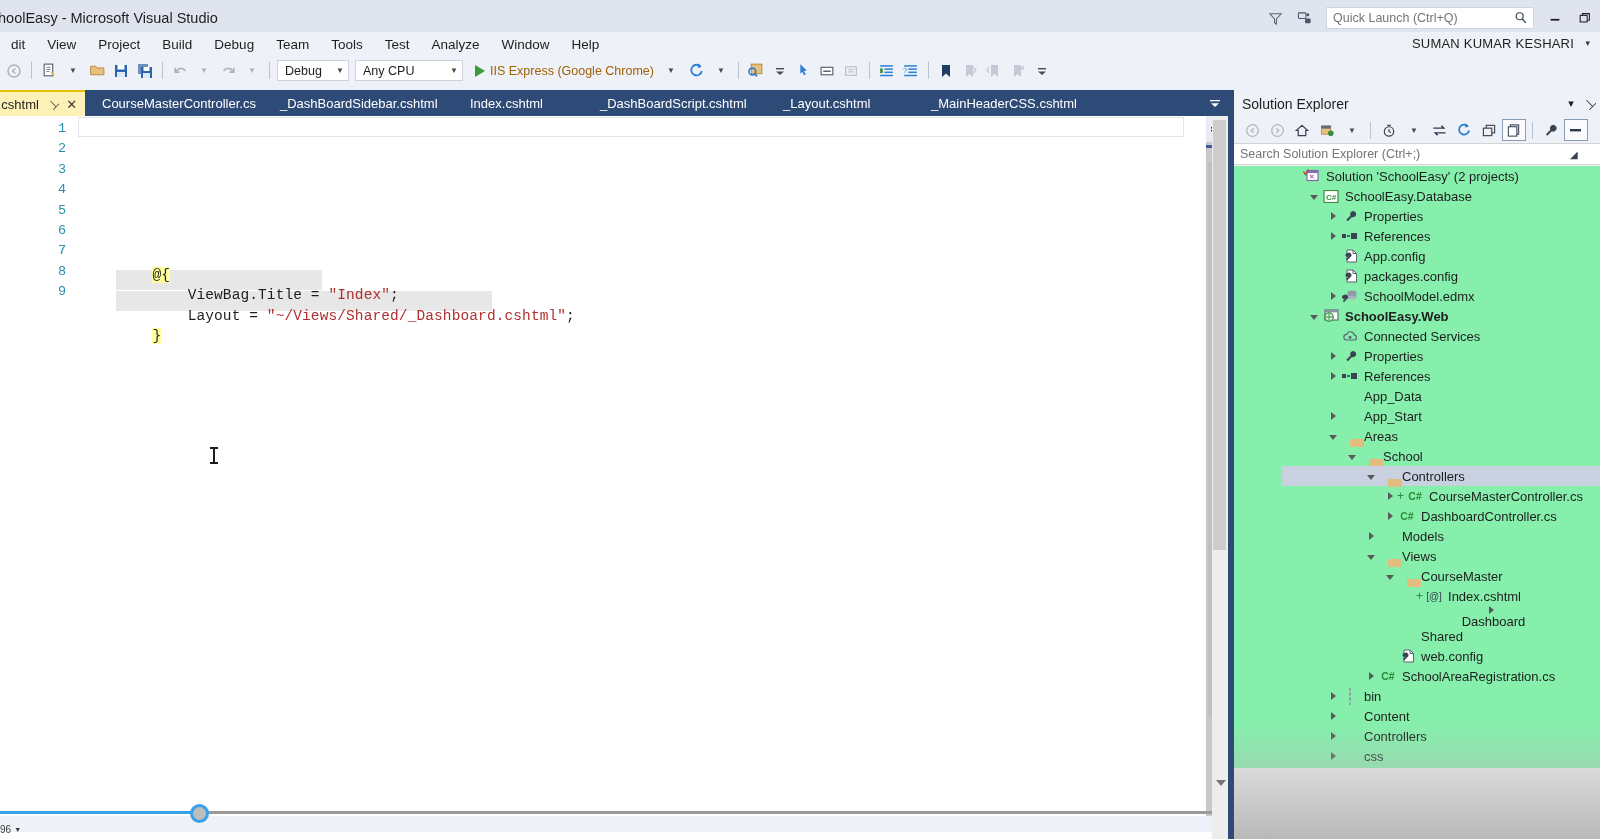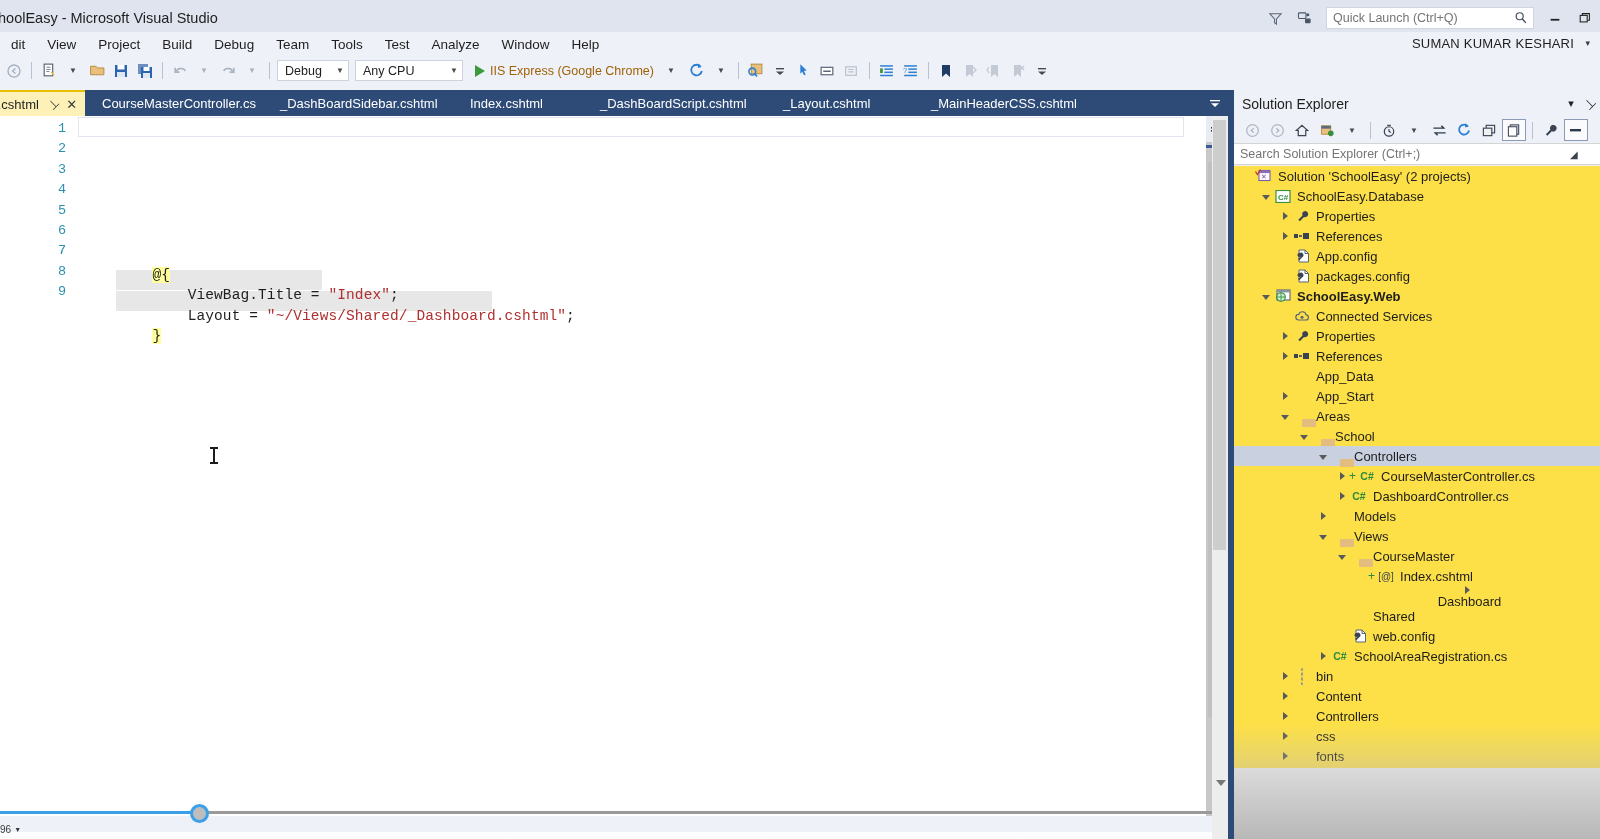--- a/index.html
+++ b/index.html
@@ -171,21 +171,21 @@
     position: absolute; left: 6px; top: 53px; width: 366px; height: 22px;
     background: #ffffff; border-top: 1px solid #d4d4d4; border-bottom: 1px solid #d4d4d4;
     display: flex; align-items: center; padding: 0 6px;
   }
   .se-search input {
     border: none; outline: none; width: 330px; font-size: 12.5px; color: #7a7a7a;
     font-family: "Liberation Sans", sans-serif;
   }
   .se-tree {
     position: absolute; left: 6px; top: 76px; width: 366px; height: 602px;
-    background: #fde047; overflow: hidden;
+    background: #86efac; overflow: hidden; padding-left: 48px;
   }
   .tree-row {
     position: relative; height: 20px; display: flex; align-items: center;
     font-size: 13px; color: #1e1e1e; white-space: nowrap;
   }
   .tree-row.selected { background: #c9d0e0; }
   .tree-row.bold { font-weight: bold; }
   .tw {
     width: 14px; display: flex; align-items: center; justify-content: center; flex: none;
   }
@@ -708,20 +708,36 @@
             <span>
               <svg width="15" height="14" viewBox="0 0 15 14">
                 <path d="M4 1h6l3.5 3.5V13H4z" fill="#fff" stroke="#5a6475" stroke-width="1"></path>
                 <path d="M10 1v3.5h3.5" fill="none" stroke="#5a6475" stroke-width="1"></path>
                 <path d="M4.5 4a2 2 0 1 0 1.6 3.2L3 10l1.3 1.3 3-3.1A2 2 0 1 0 4.5 4z" fill="#3a4352"></path>
               </svg>
             </span>
           </span>
           <span class="tlabel">packages.config</span>
         </div>
+        <div class="tree-row" style="padding-left: 44px;">
+          <span class="tw">
+            <span class="tri-closed"></span>
+          </span>
+          <span class="tico">
+            <span>
+              <svg width="16" height="14" viewBox="0 0 16 14">
+                <ellipse cx="10" cy="3.4" rx="4.4" ry="1.9" fill="#8f99a8"></ellipse>
+                <rect x="5.6" y="3.4" width="8.8" height="5" fill="#8f99a8"></rect>
+                <ellipse cx="10" cy="8.4" rx="4.4" ry="1.9" fill="#a8b2c0"></ellipse>
+                <path d="M2 6a2 2 0 1 0 1.6 3.2L0.8 12 2 13.2l2.8-2.9A2 2 0 1 0 2 6z" fill="#3a4352"></path>
+              </svg>
+            </span>
+          </span>
+          <span class="tlabel">SchoolModel.edmx</span>
+        </div>
         <div class="tree-row bold" style="padding-left: 25px;">
           <span class="tw">
             <span class="tri-open"></span>
           </span>
           <span class="tico">
             <span>
               <svg width="18" height="14" viewBox="0 0 18 14">
                 <rect x="3" y="1" width="13" height="10" fill="#fff" stroke="#5a6475" stroke-width="1.1"></rect>
                 <rect x="3" y="1" width="13" height="2.4" fill="#8a94a4"></rect>
                 <circle cx="7" cy="8" r="4.3" fill="#cdeccd" stroke="#2e8b3d" stroke-width="1.1"></circle>

